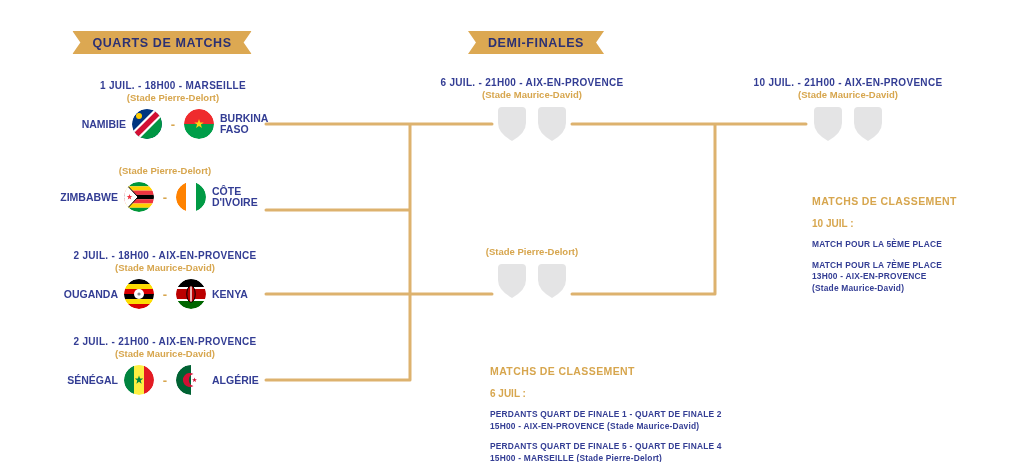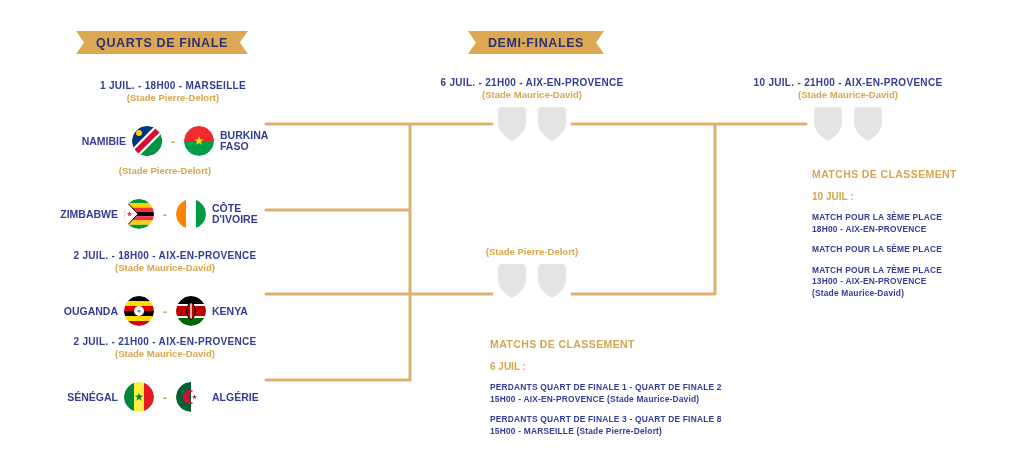--- a/index.html
+++ b/index.html
@@ -8,54 +8,54 @@
   .lines{position:absolute;left:0;top:0;}
   .ribbon{position:absolute;top:31px;height:23px;transform:translateX(-50%);
           background:#DCA852;color:#2C3173;font-size:12.5px;font-weight:bold;
           letter-spacing:.6px;display:flex;align-items:center;justify-content:center;
           padding:0 20px;white-space:nowrap;
           clip-path:polygon(0 0,100% 0,calc(100% - 8px) 50%,100% 100%,0 100%,8px 50%);}
   .rb-qf{left:162px;} .rb-sf{left:536px;} .rb-f{left:848px;}
   .match{position:absolute;text-align:center;}
   .date{font-size:10px;font-weight:bold;color:#333D94;letter-spacing:.3px;line-height:13px;white-space:nowrap;}
   .venue{font-size:9.5px;font-weight:bold;color:#D7A64E;line-height:12px;white-space:nowrap;}
-  .teamrow{display:flex;align-items:center;justify-content:center;gap:6px;margin-top:22px;height:30px;}
+  .teamrow{display:flex;align-items:center;justify-content:center;gap:6px;margin-top:5px;height:30px;}
   .tname{font-size:10.5px;font-weight:bold;color:#333D94;width:62px;line-height:11px;}
   .tname.left{text-align:right;} .tname.right{text-align:left;}
   .flag{width:30px;height:30px;flex:0 0 30px;border-radius:50%;}
   .dash{color:#D7A64E;font-weight:bold;font-size:13px;width:10px;flex:0 0 10px;text-align:center;}
   .shieldrow{display:flex;justify-content:center;gap:12px;margin-top:6px;}
   .shield{width:28px;height:34px;}
   .qf1{left:33px;top:79px;width:280px;}
   .qf2{left:25px;top:165px;width:280px;}
   .qf3{left:25px;top:249px;width:280px;}
   .qf4{left:25px;top:335px;width:280px;}
   .sf1{left:412px;top:76px;width:240px;}
   .sf2{left:412px;top:246px;width:240px;}
   .fin{left:728px;top:76px;width:240px;text-align:center;}
   .classif{position:absolute;text-align:left;}
   .classif-final{left:812px;top:168px;width:200px;}
   .classif-semis{left:490px;top:338px;width:270px;}
-  .ctitle{font-size:10.5px;font-weight:bold;color:#D7A64E;letter-spacing:.4px;line-height:13px;}
+  .ctitle{font-size:10.5px;font-weight:bold;color:#D7A64E;letter-spacing:.4px;line-height:13px;margin-top:27px;}
   .cdate{font-size:10px;font-weight:bold;color:#D7A64E;margin-top:10px;line-height:12px;}
   .centry{margin-top:9px;font-size:8.4px;font-weight:bold;color:#333D94;line-height:11.5px;letter-spacing:.2px;}
 </style>
 </head>
 <body>
 
 <div id="stage">
 
   <svg class="lines" width="1024" height="462" viewBox="0 0 1024 462">
     <path d="M266,124 H410 M266,210 H410 M266,294 H410 M266,380 H410
              M410,124 V380 M410,124 H492 M410,294 H492
              M572,124 H806 M572,294 H715 M715,294 V124" fill="none" stroke="#DDB26E" stroke-width="3" stroke-linecap="round" stroke-linejoin="round"></path>
   </svg>
 
   <div class="ribbon rb-qf">
-    <span>QUARTS DE FINALE</span>
+    <span>QUARTS DE MATCHS</span>
   </div>
   <div class="ribbon rb-sf">
     <span>DEMI-FINALES</span>
   </div>
 
   <div class="match qf1">
     <div class="date">1 JUIL. - 18H00 - MARSEILLE</div>
     <div class="venue">(Stade Pierre-Delort)</div>
     <div class="teamrow">
       <span class="tname left">NAMIBIE</span>
@@ -242,39 +242,35 @@
       <svg class="shield" viewBox="0 0 28 34">
         <path d="M4,0 H24 Q28,0 28,4 V16 Q28,26 14,34 Q0,26 0,16 V4 Q0,0 4,0 Z" fill="#E4E4E5"></path>
       </svg>
     </div>
   </div>
 
   <div class="classif classif-final">
     <div class="ctitle">MATCHS DE CLASSEMENT</div>
     <div class="cdate">10 JUIL :</div>
     <div class="centry">
-      <div>MATCH POUR LA 3ÈME PLACE</div>
-      <div>18H00 - AIX-EN-PROVENCE</div>
-    </div>
-    <div class="centry">
       <div>MATCH POUR LA 5ÈME PLACE</div>
     </div>
     <div class="centry">
       <div>MATCH POUR LA 7ÈME PLACE</div>
       <div>13H00 - AIX-EN-PROVENCE</div>
       <div>(Stade Maurice-David)</div>
     </div>
   </div>
 
   <div class="classif classif-semis">
     <div class="ctitle">MATCHS DE CLASSEMENT</div>
     <div class="cdate">6 JUIL :</div>
     <div class="centry">
       <div>PERDANTS QUART DE FINALE 1 - QUART DE FINALE 2</div>
       <div>15H00 - AIX-EN-PROVENCE (Stade Maurice-David)</div>
     </div>
     <div class="centry">
-      <div>PERDANTS QUART DE FINALE 3 - QUART DE FINALE 8</div>
+      <div>PERDANTS QUART DE FINALE 5 - QUART DE FINALE 4</div>
       <div>15H00 - MARSEILLE (Stade Pierre-Delort)</div>
     </div>
   </div>
 
 </div>
 
 </body></html>

